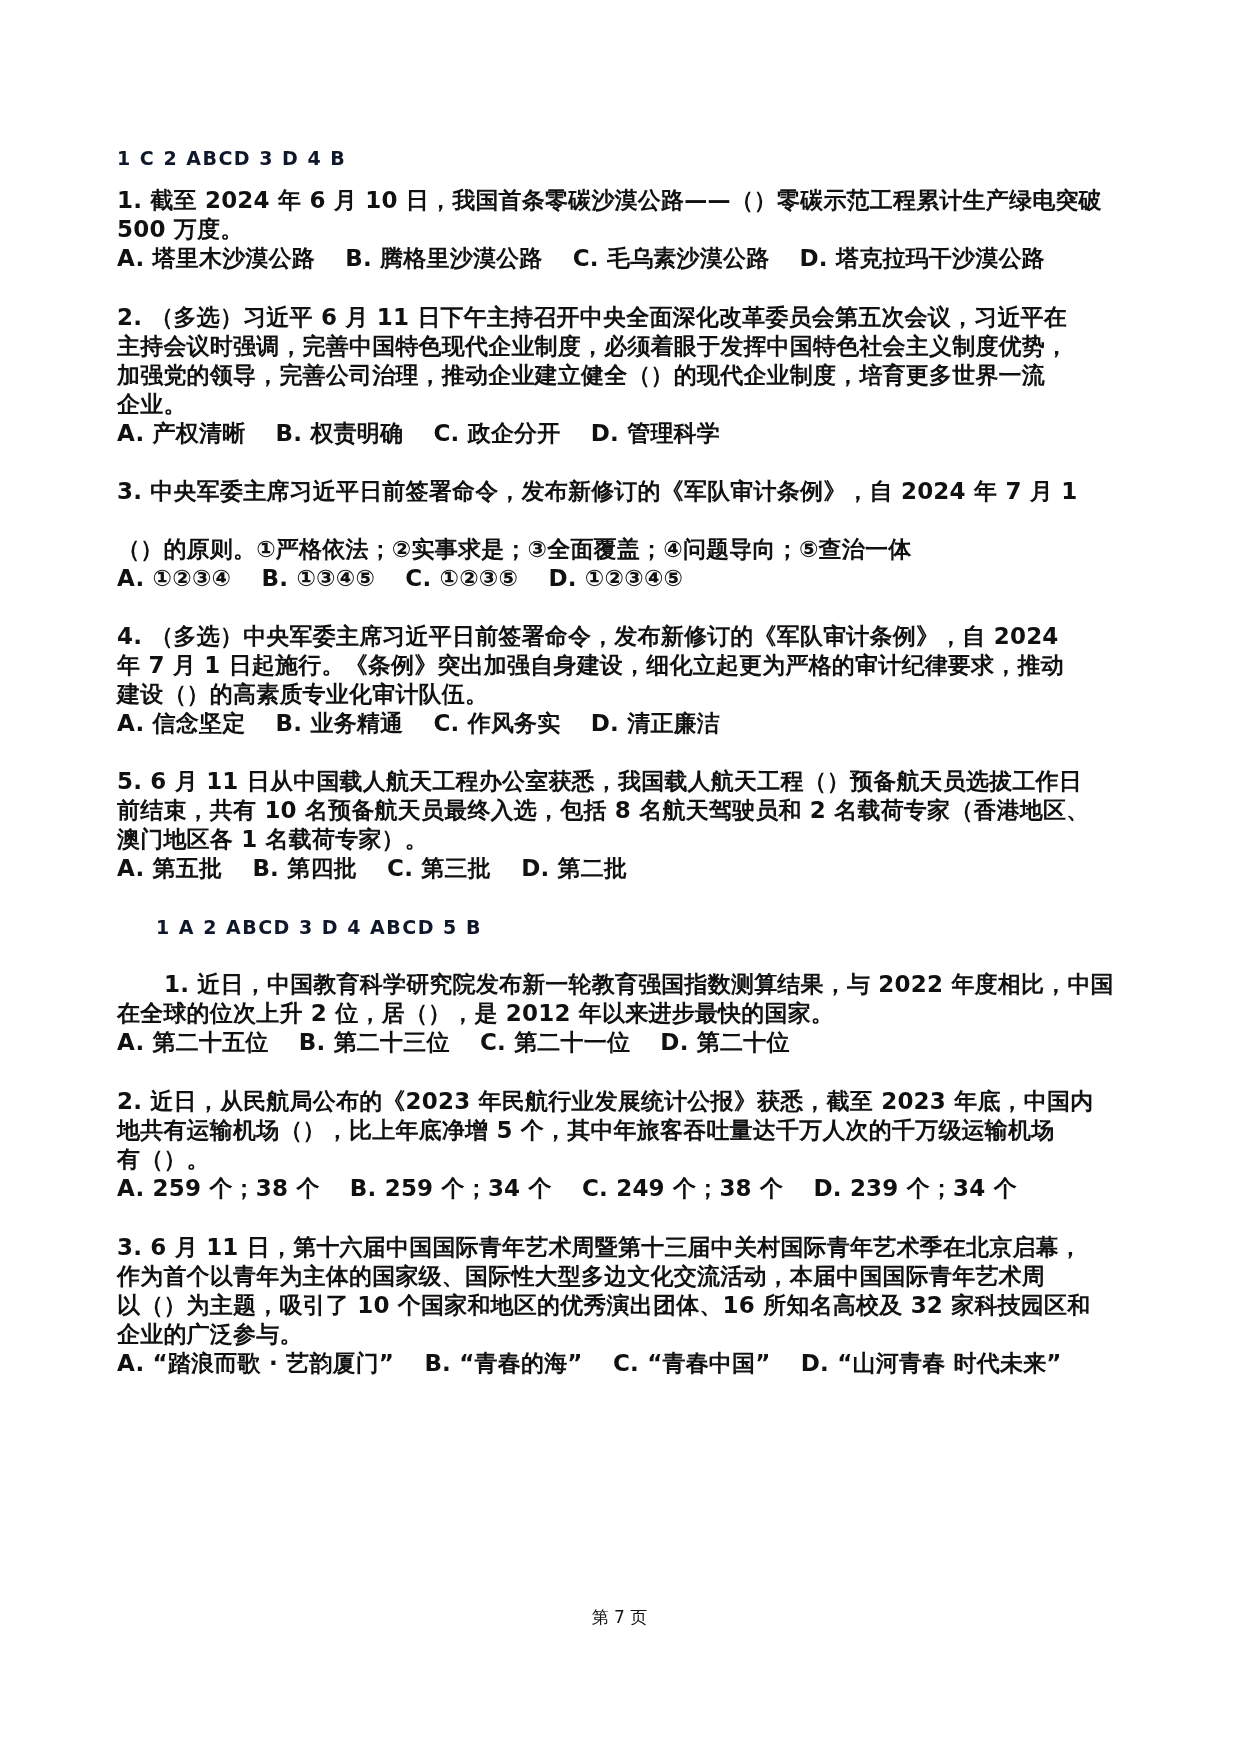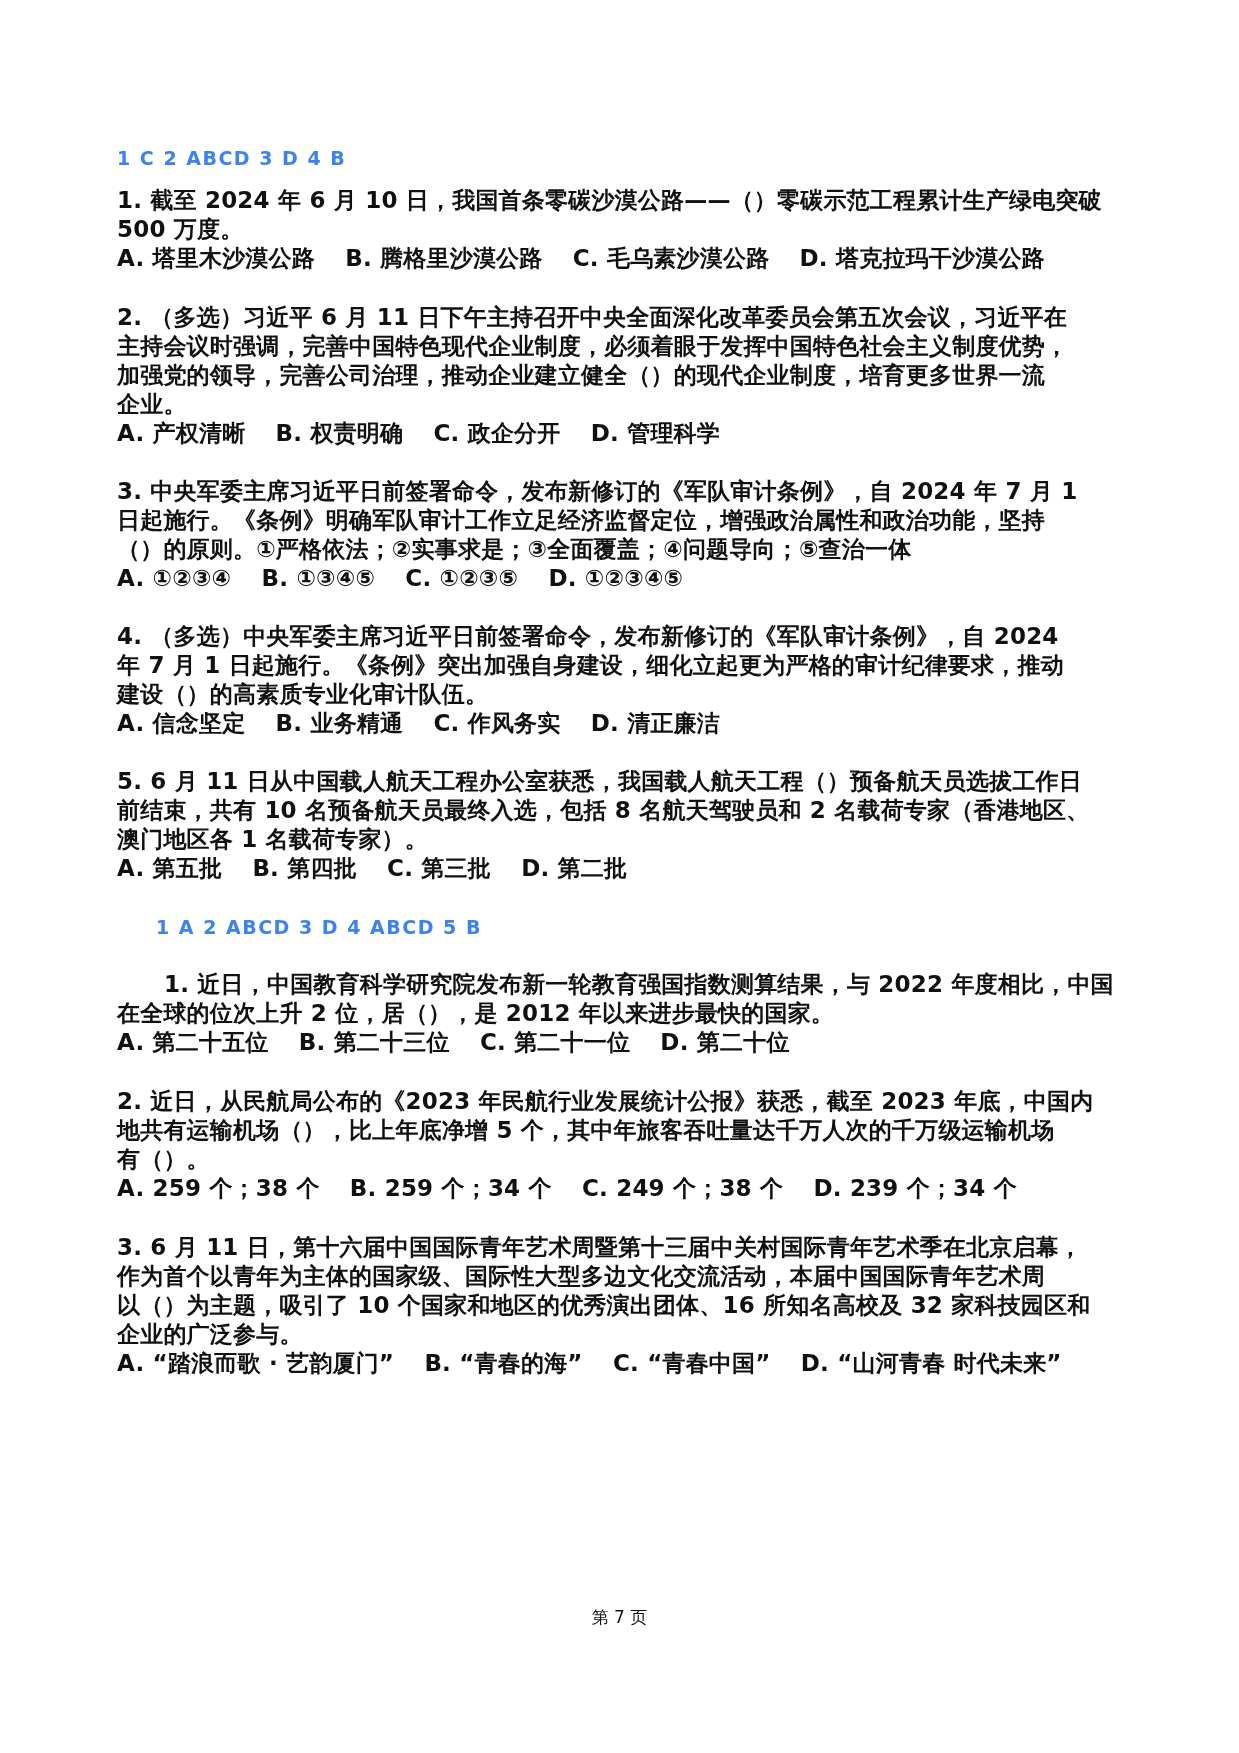--- a/index.html
+++ b/index.html
@@ -1,21 +1,21 @@
 <!DOCTYPE html>
 <html><head>
 <meta charset="utf-8">
 <style>
   html, body { margin: 0; padding: 0; background: #ffffff; }
   body { width: 1239px; height: 1753px; position: relative; overflow: hidden;
          font-family: "DejaVu Sans", "Liberation Sans", sans-serif; }
   .page { position: absolute; left: 0; top: 0; width: 1239px; height: 1753px; }
   .line { position: absolute; left: 117px; white-space: nowrap; font-size: 23px;
           font-weight: bold; color: #111111; line-height: 28px; letter-spacing: 0.2px; }
-  .answer { color: #3b82f6; font-size: 19px; letter-spacing: 1.5px; }
+  .answer { color: #0f172a; font-size: 19px; letter-spacing: 1.5px; }
   .opts span { margin-right: 22px; }
   .footer { position: absolute; top: 1606px; left: 0; width: 1239px; text-align: center;
             font-size: 17px; color: #111; }
 </style>
 </head>
 <body>
 
 <div class="page">
 
   <div class="line answer" style="top:144px;">1 C 2 ABCD 3 D 4 B</div>
@@ -34,21 +34,20 @@
   <div class="line" style="top:361px;">加强党的领导，完善公司治理，推动企业建立健全（）的现代企业制度，培育更多世界一流</div>
   <div class="line" style="top:390px;">企业。</div>
   <div class="line opts" style="top:419px;">
     <span>A. 产权清晰</span>
     <span>B. 权责明确</span>
     <span>C. 政企分开</span>
     <span>D. 管理科学</span>
   </div>
 
   <div class="line" style="top:477px;">3. 中央军委主席习近平日前签署命令，发布新修订的《军队审计条例》，自 2024 年 7 月 1</div>
-  <div class="line" style="top:506px;">日起施行。《条例》明确军队审计工作立足经济监督定位，增强政治属性和政治功能，坚持</div>
   <div class="line" style="top:535px;">（）的原则。①严格依法；②实事求是；③全面覆盖；④问题导向；⑤查治一体</div>
   <div class="line opts" style="top:564px;">
     <span>A. ①②③④</span>
     <span>B. ①③④⑤</span>
     <span>C. ①②③⑤</span>
     <span>D. ①②③④⑤</span>
   </div>
 
   <div class="line" style="top:622px;">4. （多选）中央军委主席习近平日前签署命令，发布新修订的《军队审计条例》，自 2024</div>
   <div class="line" style="top:651px;">年 7 月 1 日起施行。《条例》突出加强自身建设，细化立起更为严格的审计纪律要求，推动</div>

